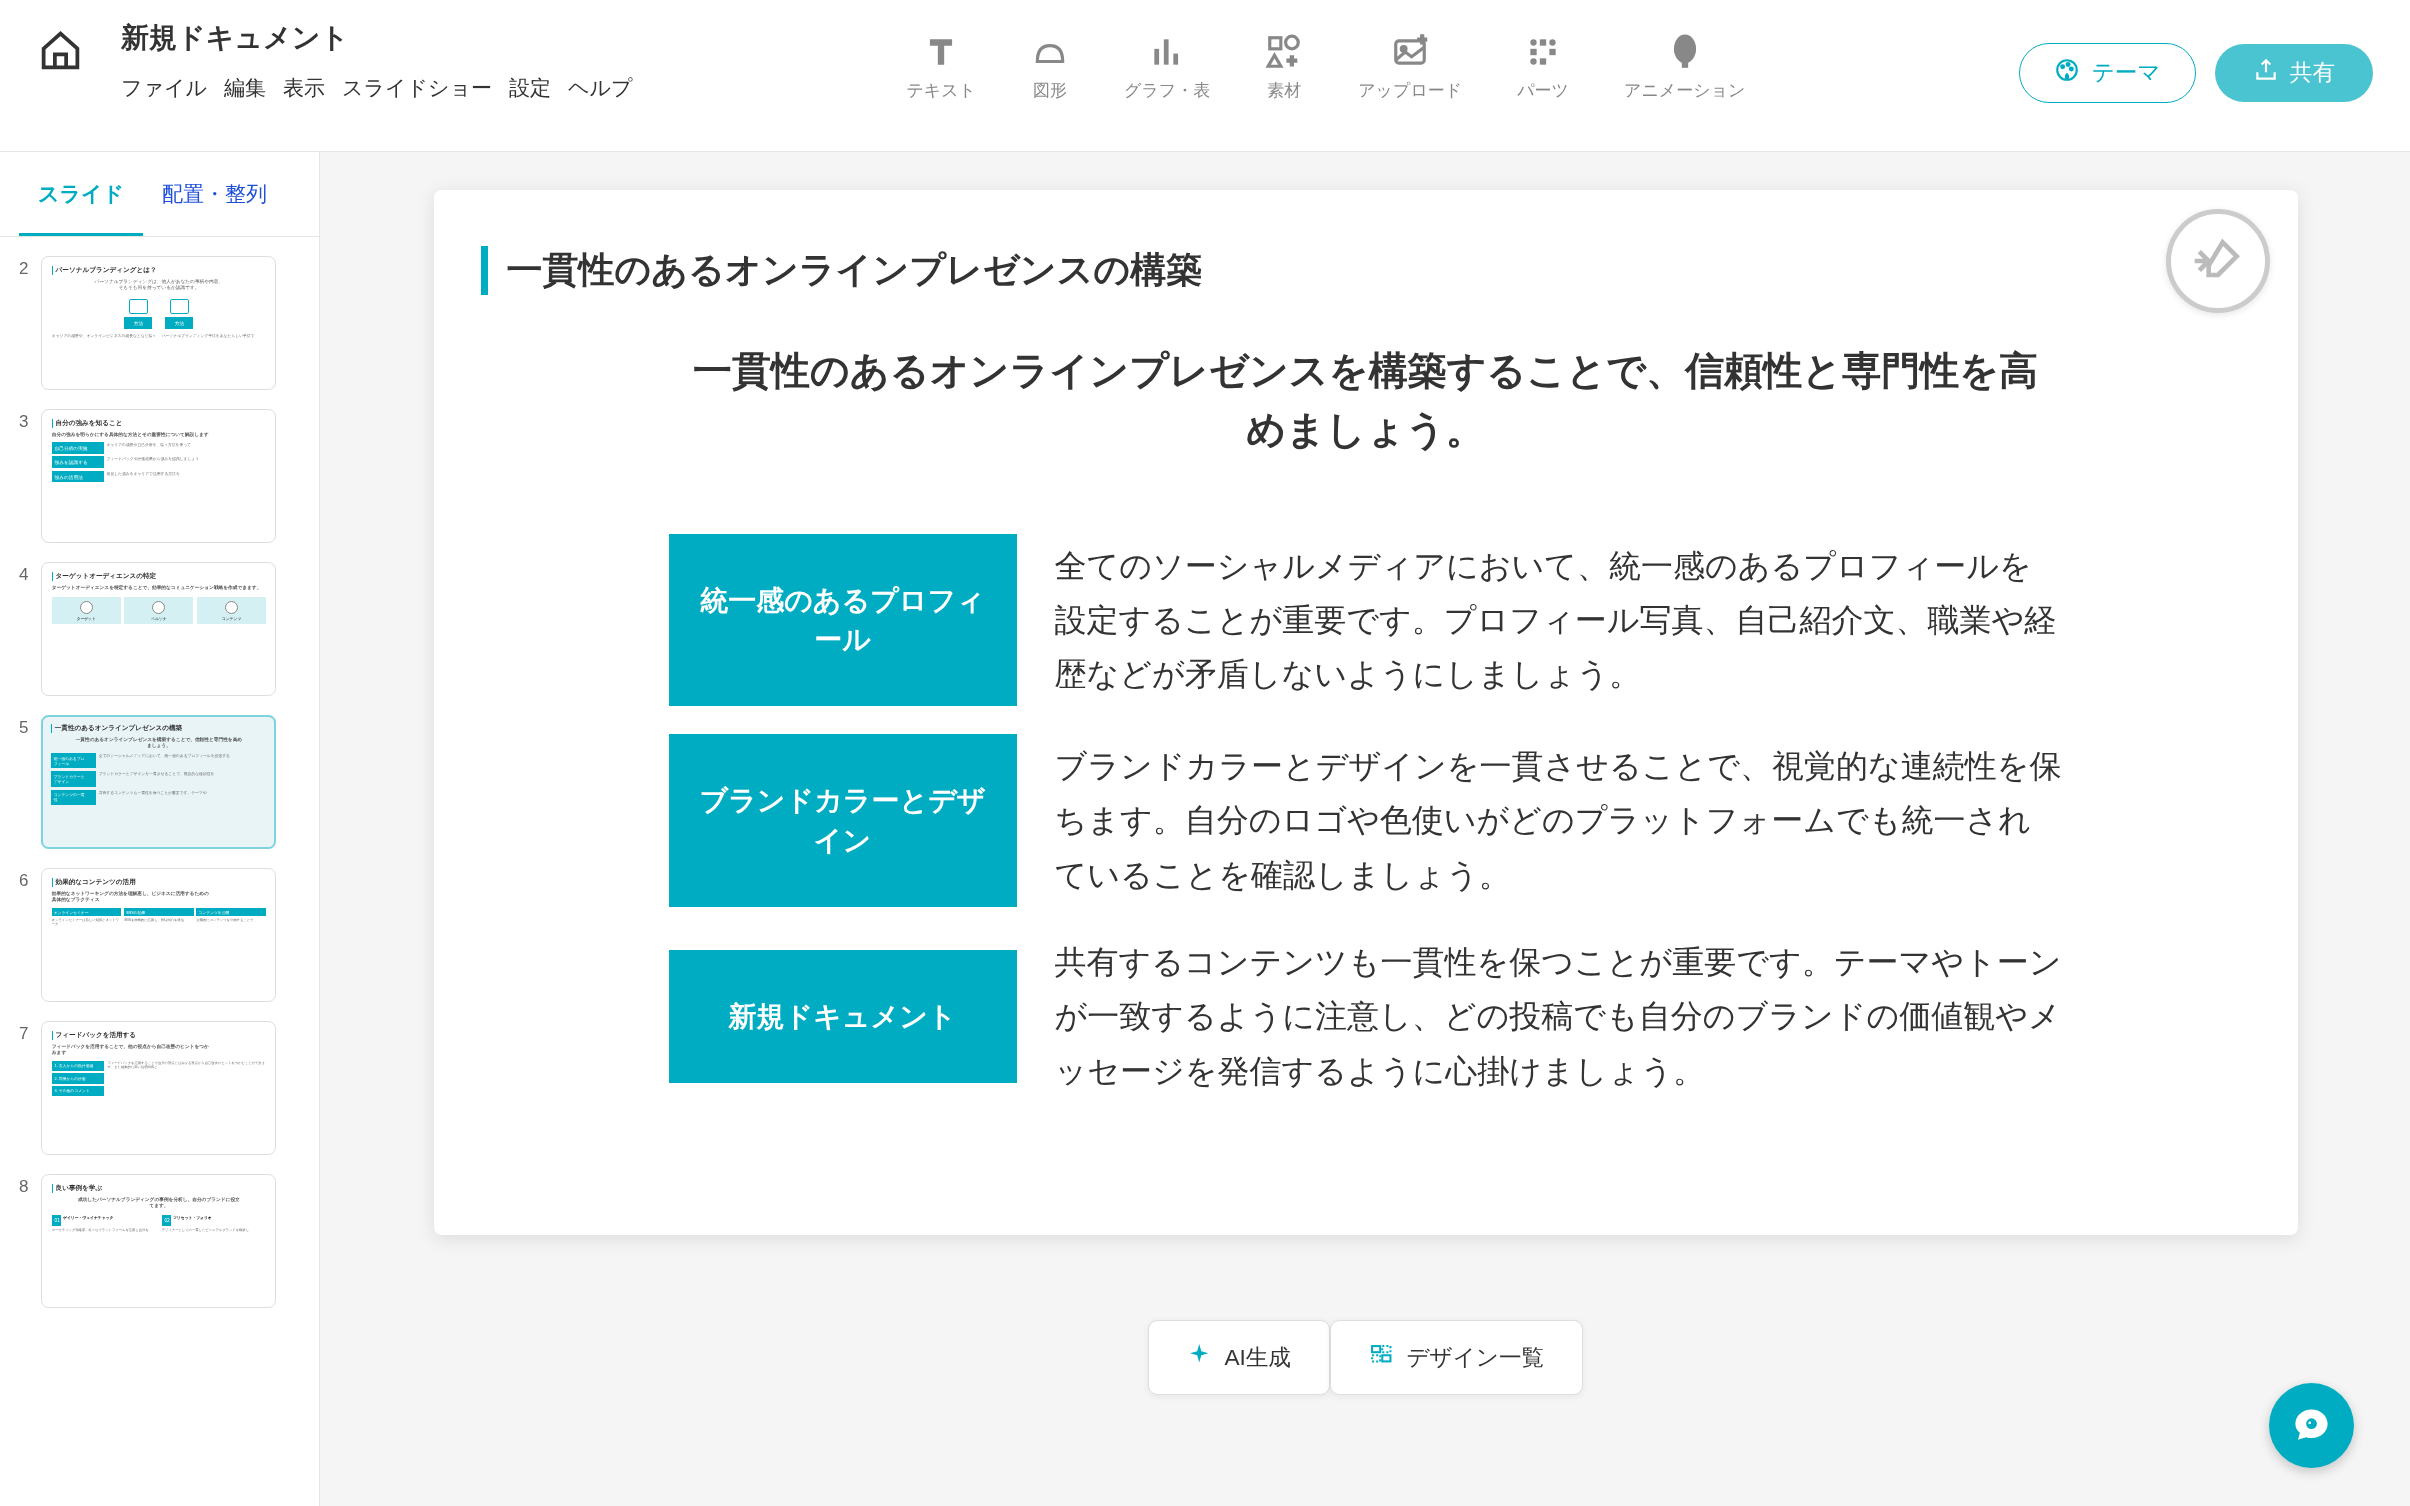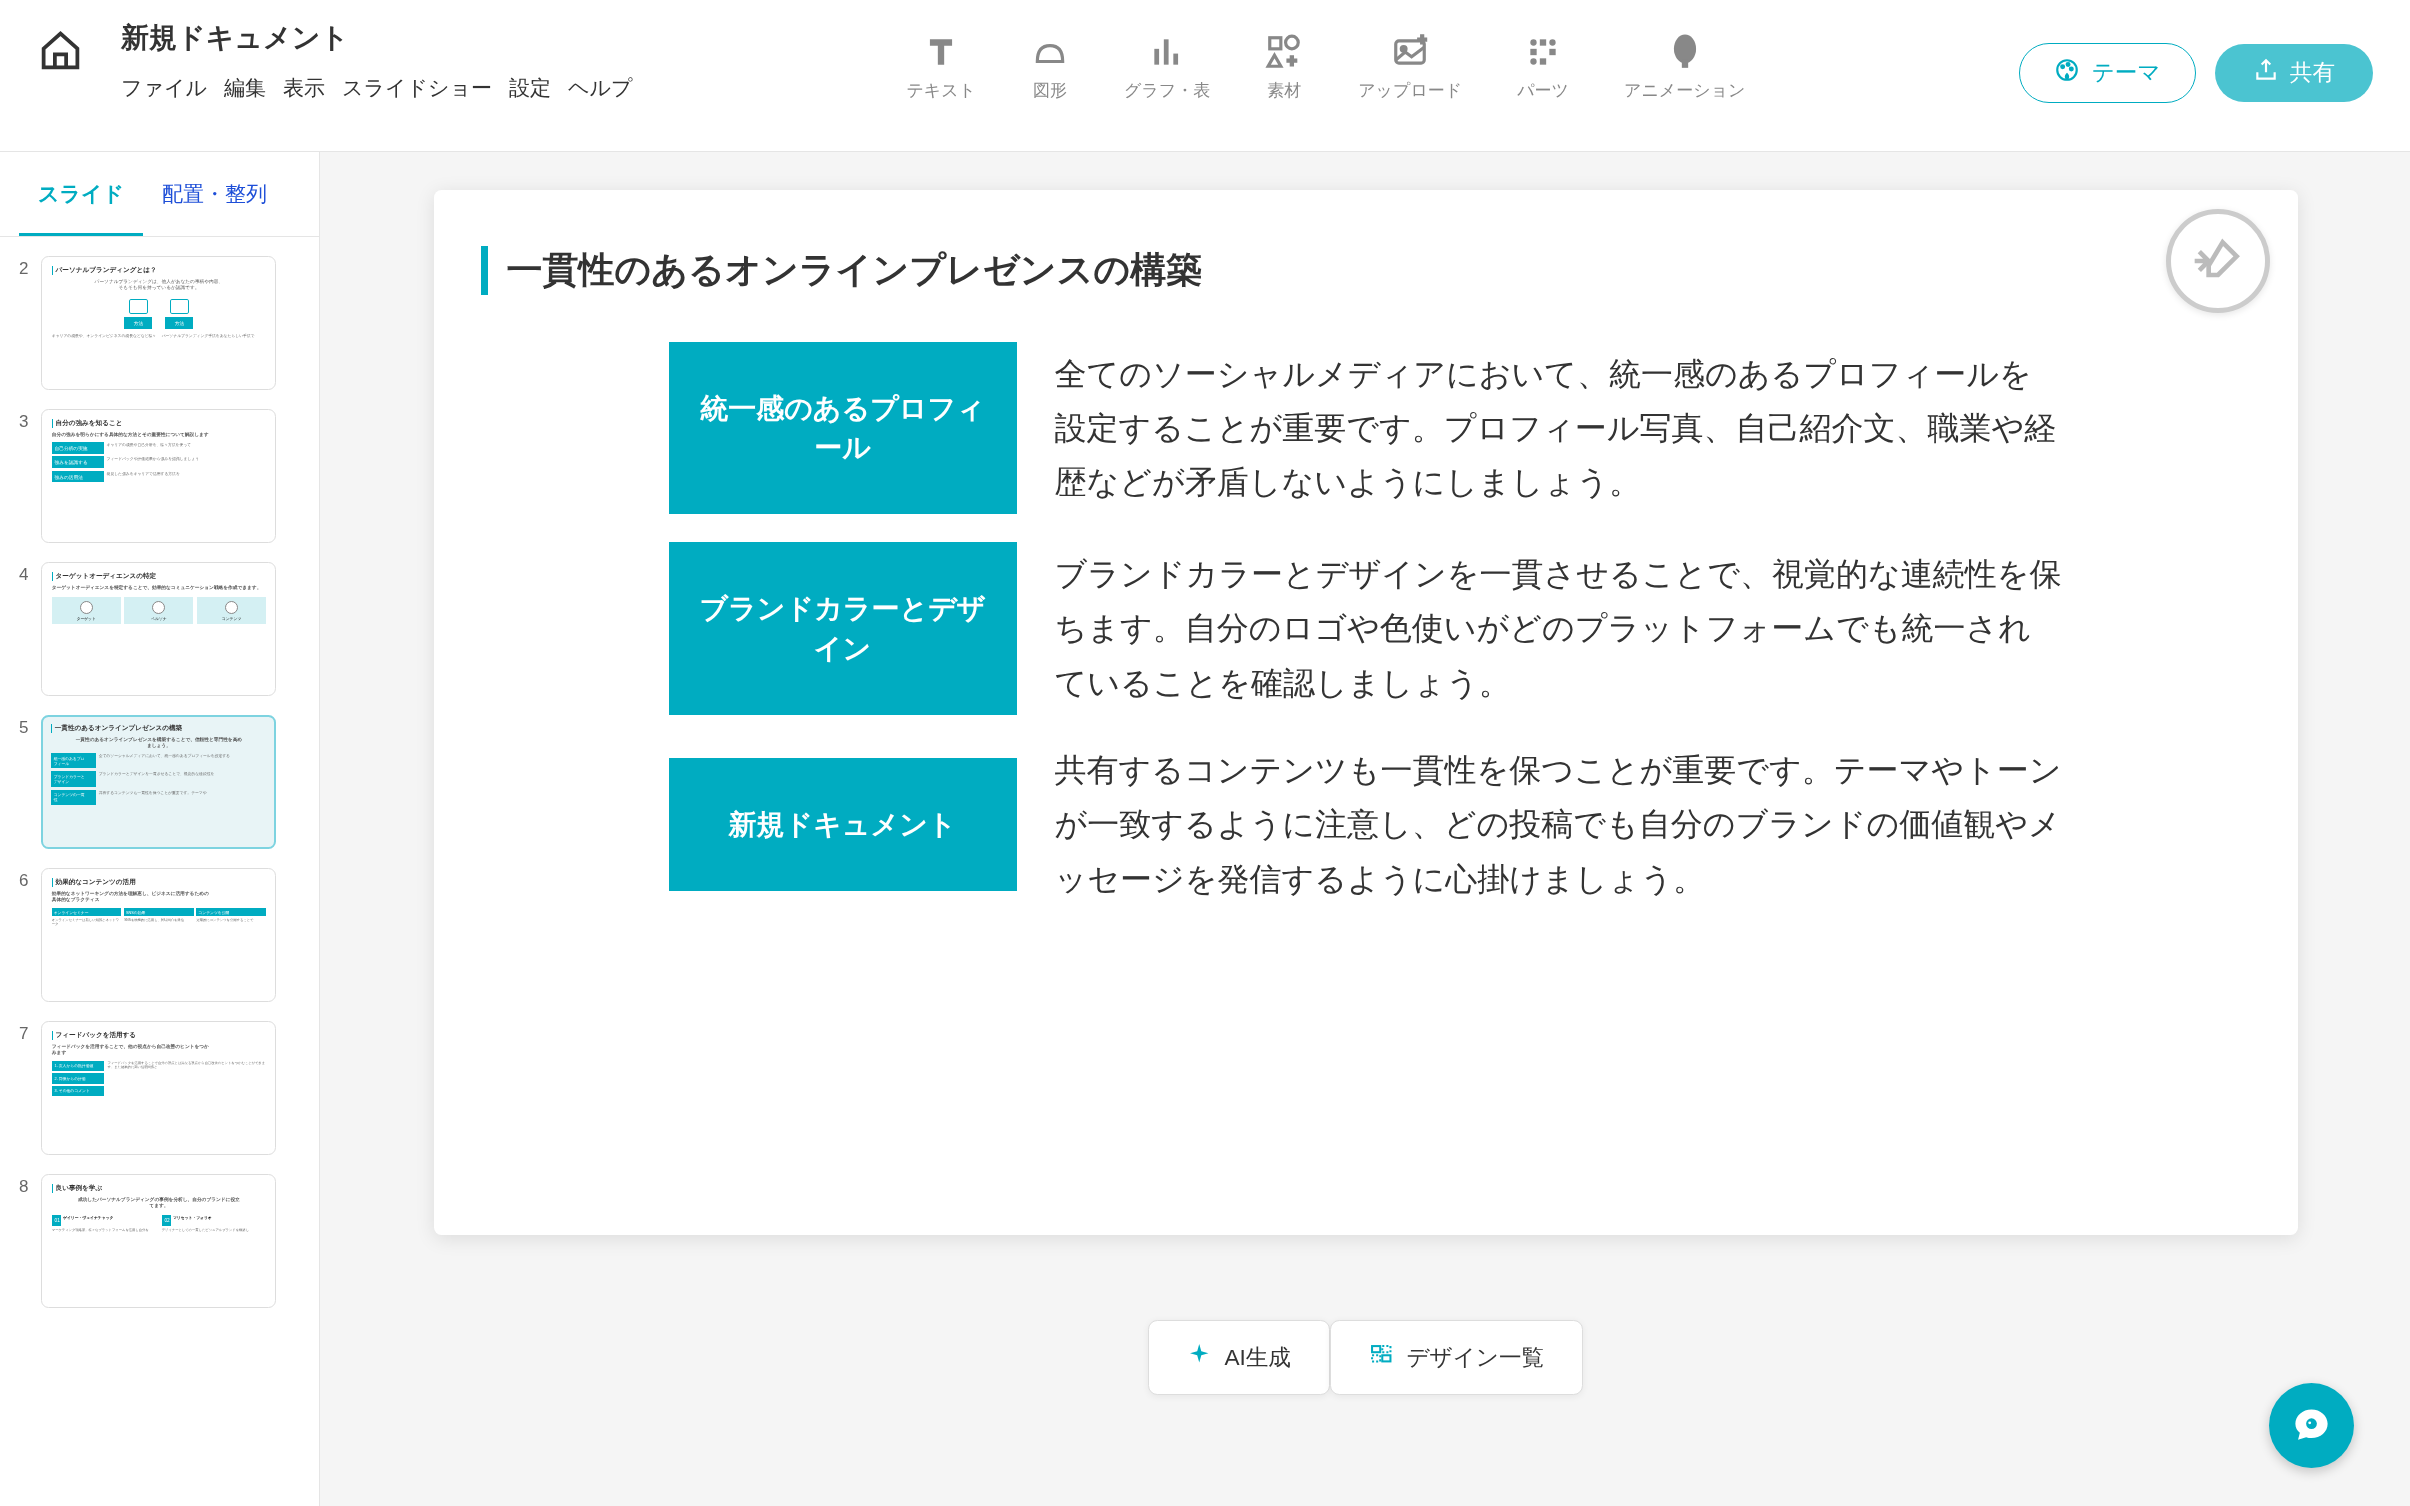--- a/index.html
+++ b/index.html
@@ -306,20 +306,21 @@
               </div>
           </div>
         </div>
       </div>
     </div>
   </div>
 
   <div class="canvas-area">
     <div class="slide">
       <div class="slide-title">一貫性のあるオンラインプレゼンスの構築</div>
+      <div class="slide-subtitle">一貫性のあるオンラインプレゼンスを構築することで、信頼性と専門性を高めましょう。</div>
       <div class="content-rows">
         <div class="content-row">
           <div class="row-label">統一感のあるプロフィール</div>
           <div class="row-text">全てのソーシャルメディアにおいて、統一感のあるプロフィールを設定することが重要です。プロフィール写真、自己紹介文、職業や経歴などが矛盾しないようにしましょう。</div>
         </div>
         <div class="content-row">
           <div class="row-label">ブランドカラーとデザイン</div>
           <div class="row-text">ブランドカラーとデザインを一貫させることで、視覚的な連続性を保ちます。自分のロゴや色使いがどのプラットフォームでも統一されていることを確認しましょう。</div>
         </div>
         <div class="content-row">

